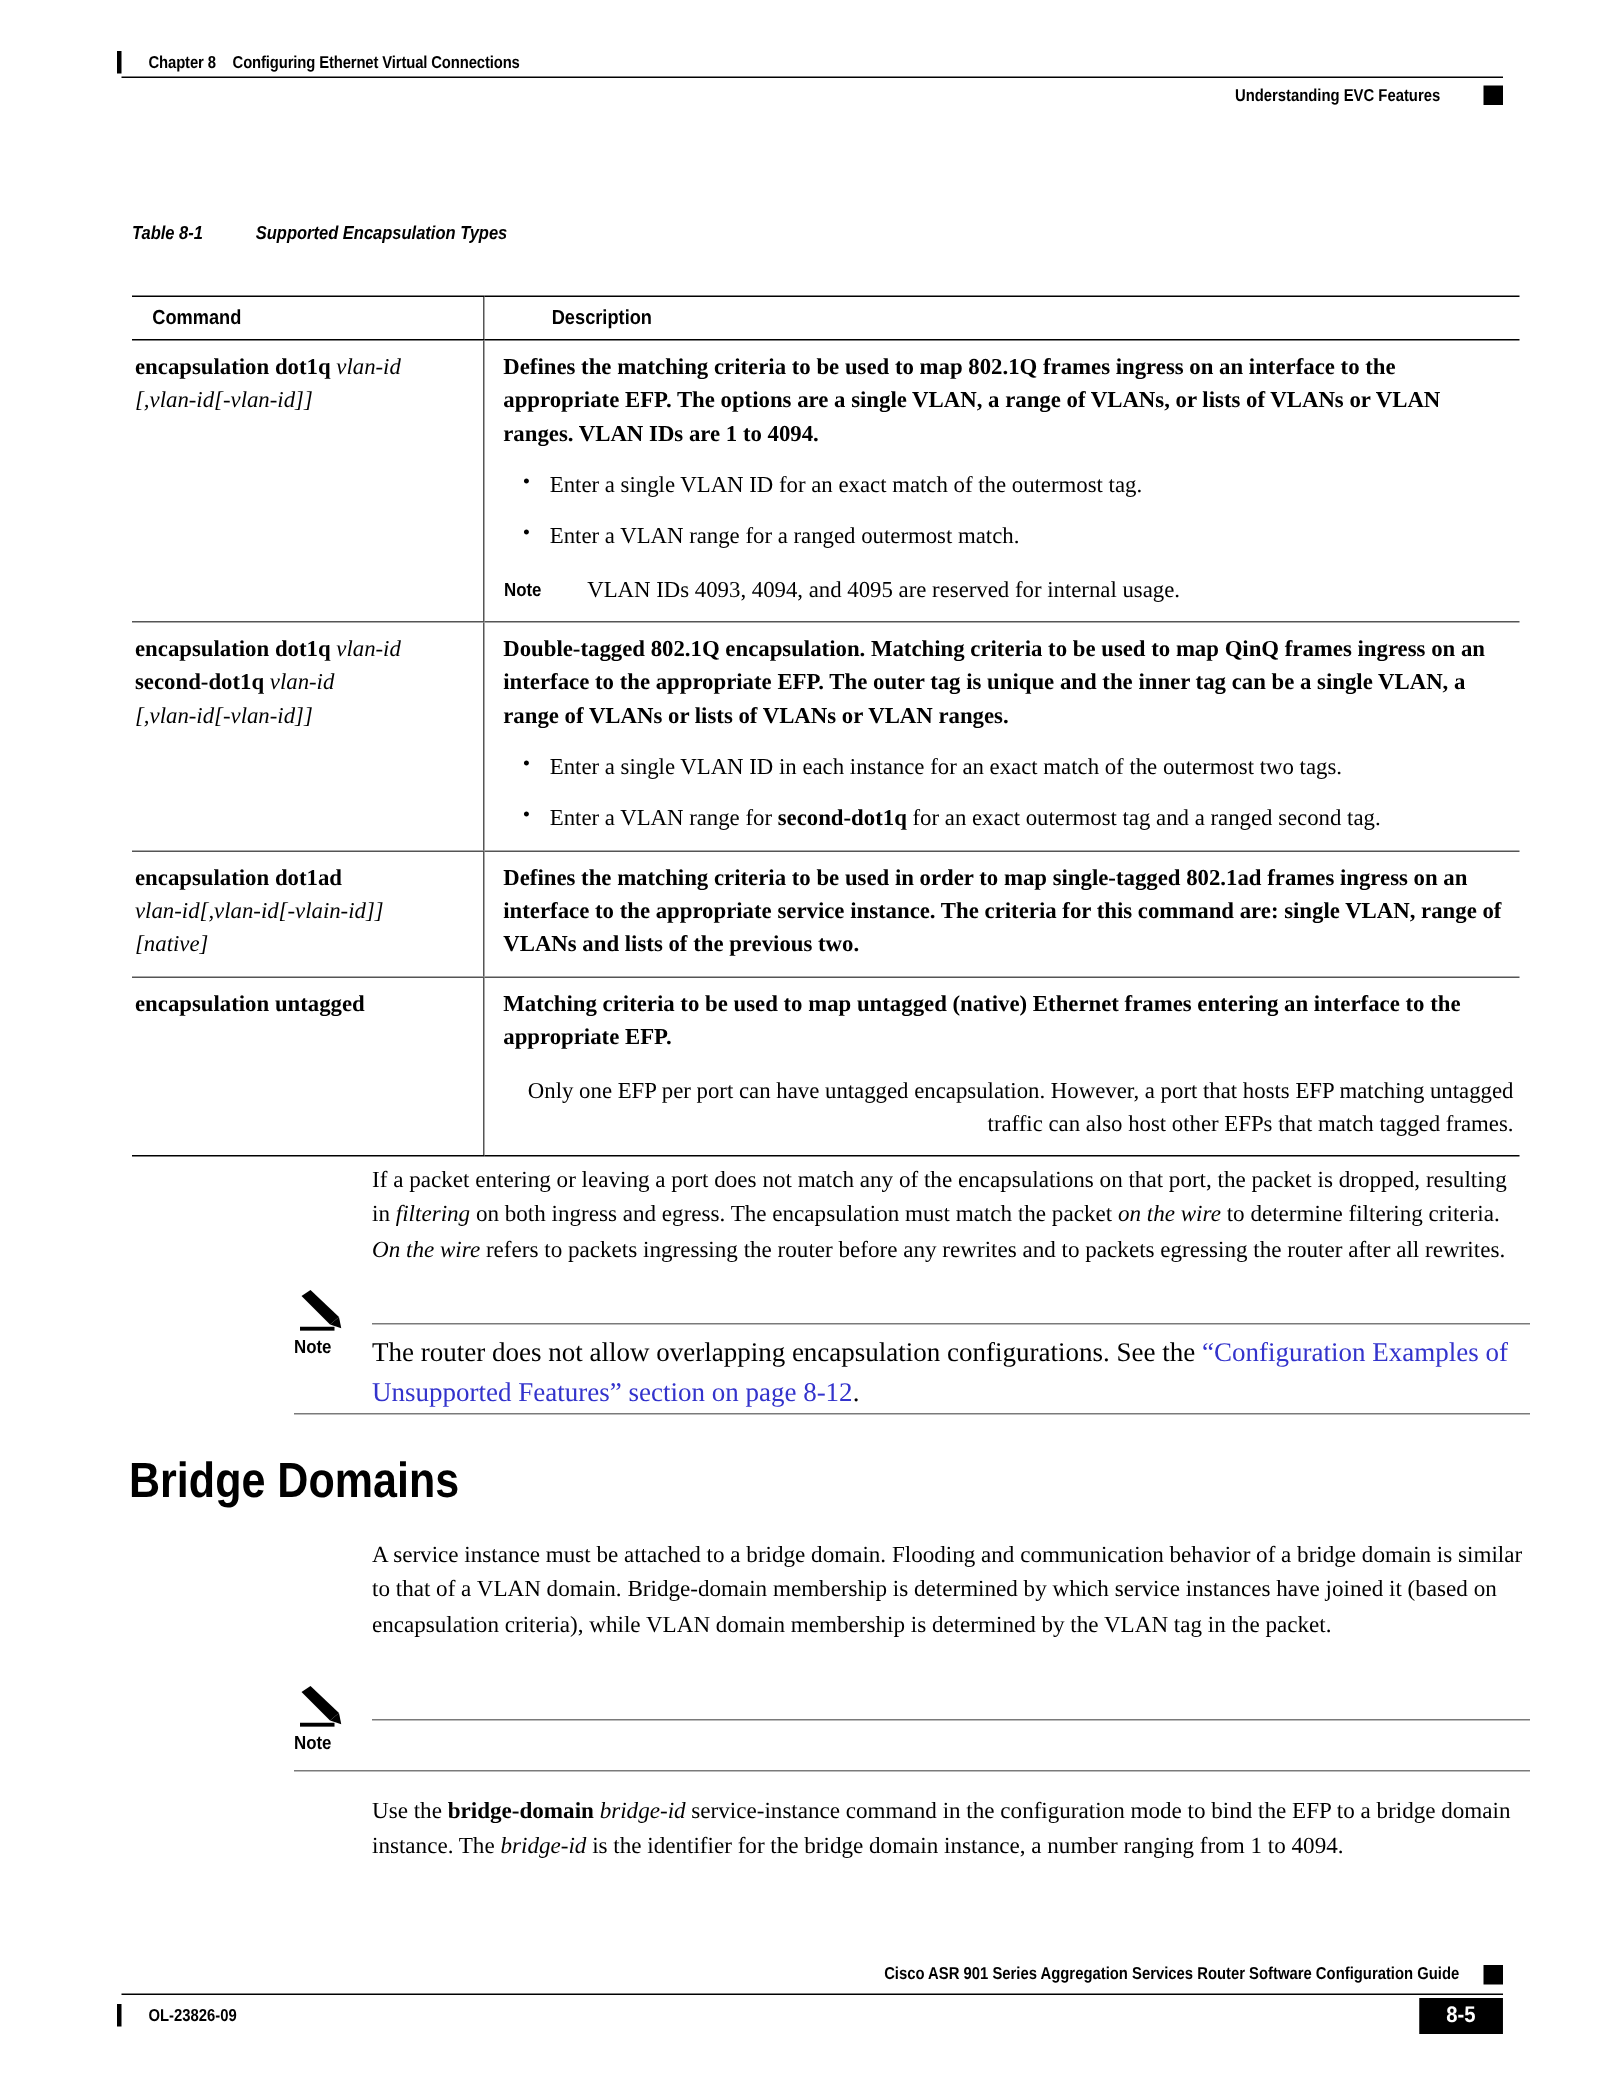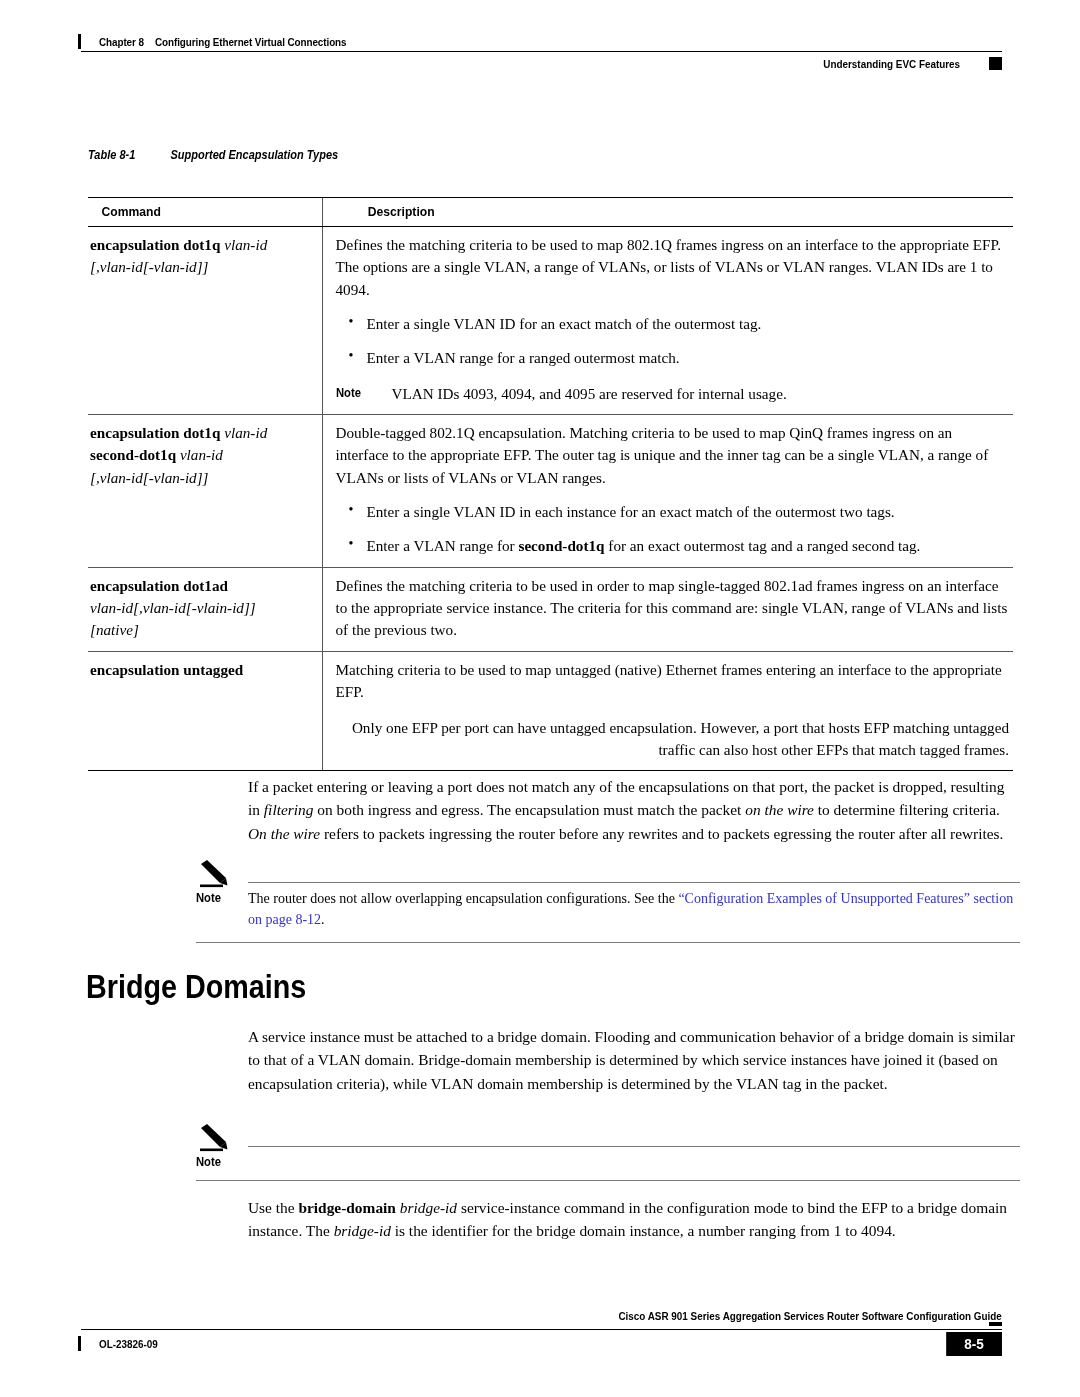--- a/index.html
+++ b/index.html
@@ -126,21 +126,21 @@
   }
   table.enc tbody td.d {
     border-left: 1.1px solid #555;
     padding-left: 13px;
     padding-right: 4px;
   }
   table.enc tbody tr:last-child td { border-bottom: 1.6px solid #000; }
 
   .cmd { font-weight: bold; }
   .ital { font-style: italic; }
-  .p0 { margin: 0; }
+  .p0 { margin: 0; font-weight: bold; }
   .pgap { margin: 13px 0 0 0; text-align: right; }
 
   ul.blist {
     margin: 12px 0 0 0;
     padding: 0;
     list-style: none;
   }
   ul.blist li {
     position: relative;
     padding-left: 31px;
@@ -214,21 +214,21 @@
     position: absolute;
     left: 0px;
     right: 0;
     border-top: 1.3px solid #7a7a7a;
   }
   .note .ntext {
     position: absolute;
     left: 52px;
     top: 28px;
     right: 0;
-    font-size: 14px;
+    font-size: 18px;
     line-height: 1.5;
   }
   a.xref {
     color: #3333CC;
     text-decoration: none;
   }
 
   
   .h1 {
     position: absolute;
@@ -239,24 +239,23 @@
     font-size: 33px;
     transform: scaleX(0.87);
     transform-origin: left center;
     white-space: nowrap;
   }
 
   
   .ftr { position: absolute; left: 78px; top: 1310px; width: 924px; }
   .ftr-row1 {
     display: flex;
-    align-items: flex-end;
+    align-items: flex-start;
     justify-content: flex-end;
     height: 16px;
-    flex-direction: column;
   }
   .ftr-title {
     font-family: "Liberation Sans", sans-serif;
     font-weight: bold;
     font-size: 11.5px;
     transform: scaleX(0.86);
     transform-origin: right center;
     white-space: nowrap;
   }
   .ftr-square { width: 13px; height: 13px; background: #000; margin-left: 16px; }

